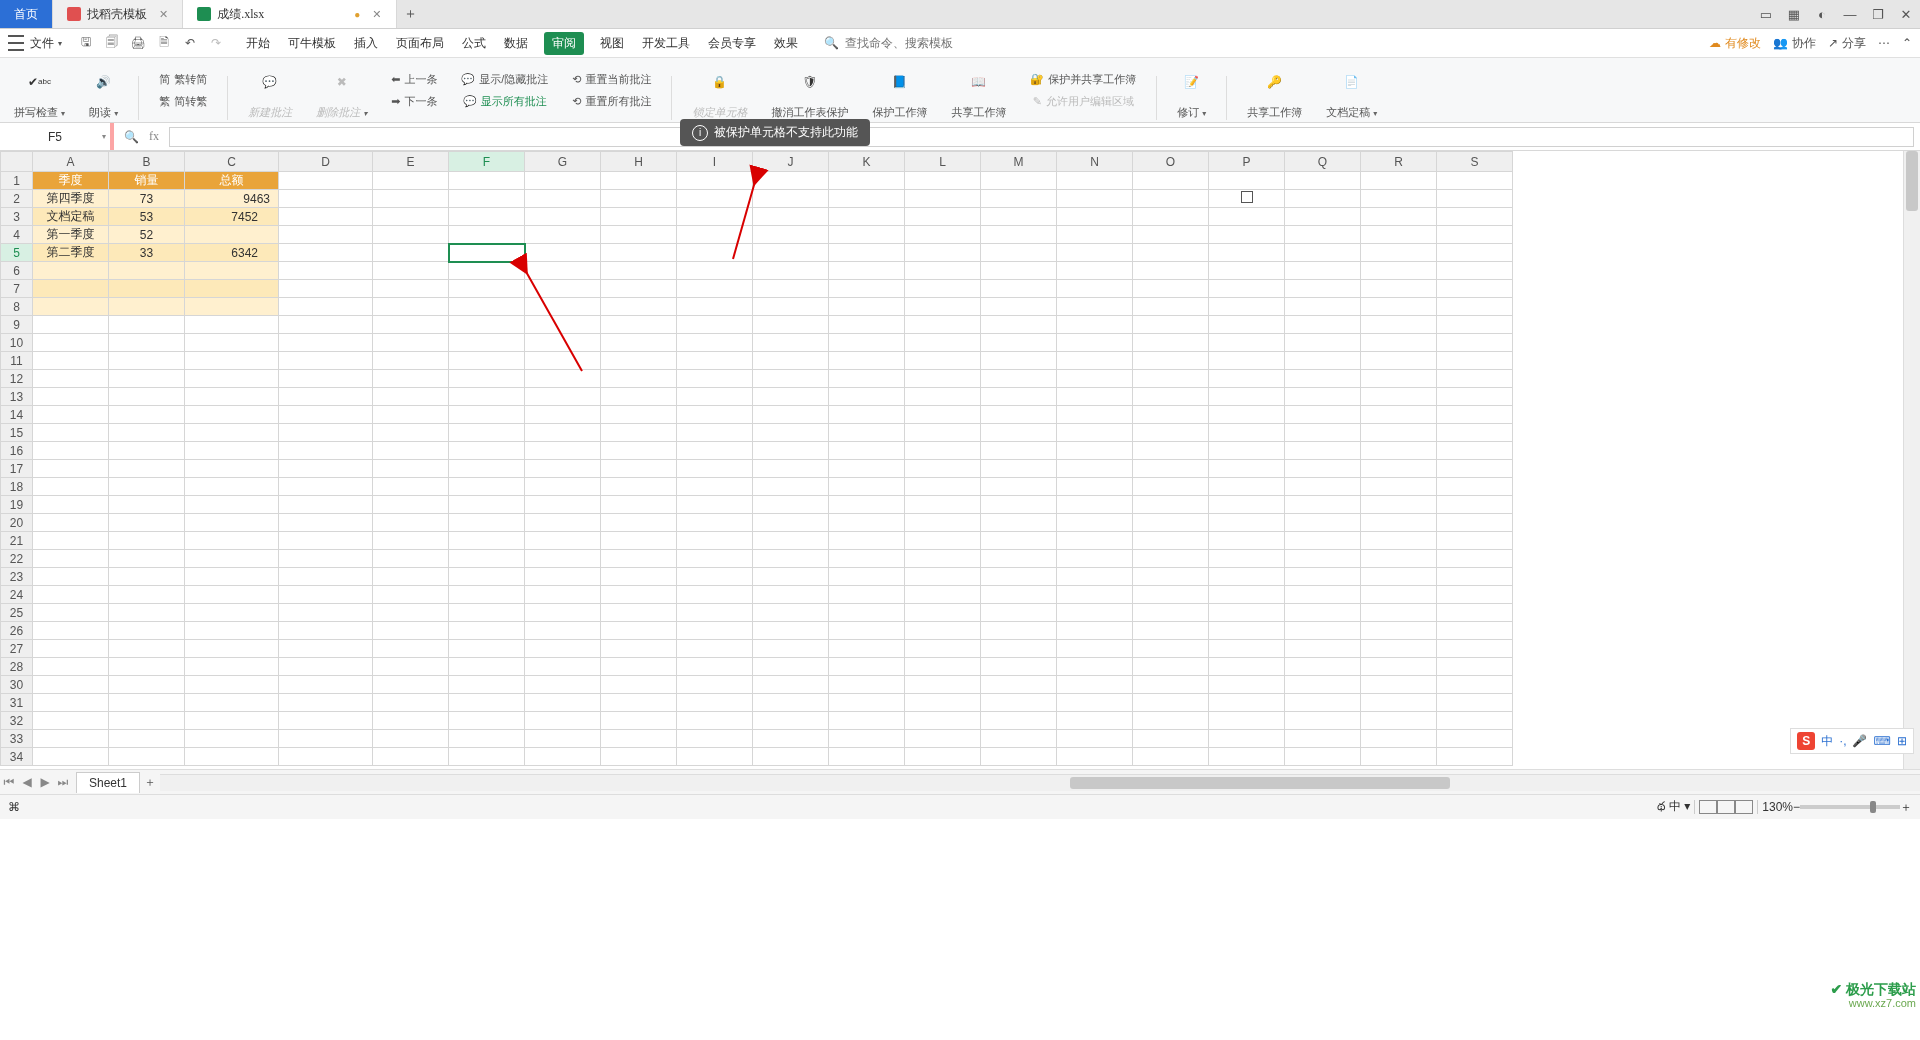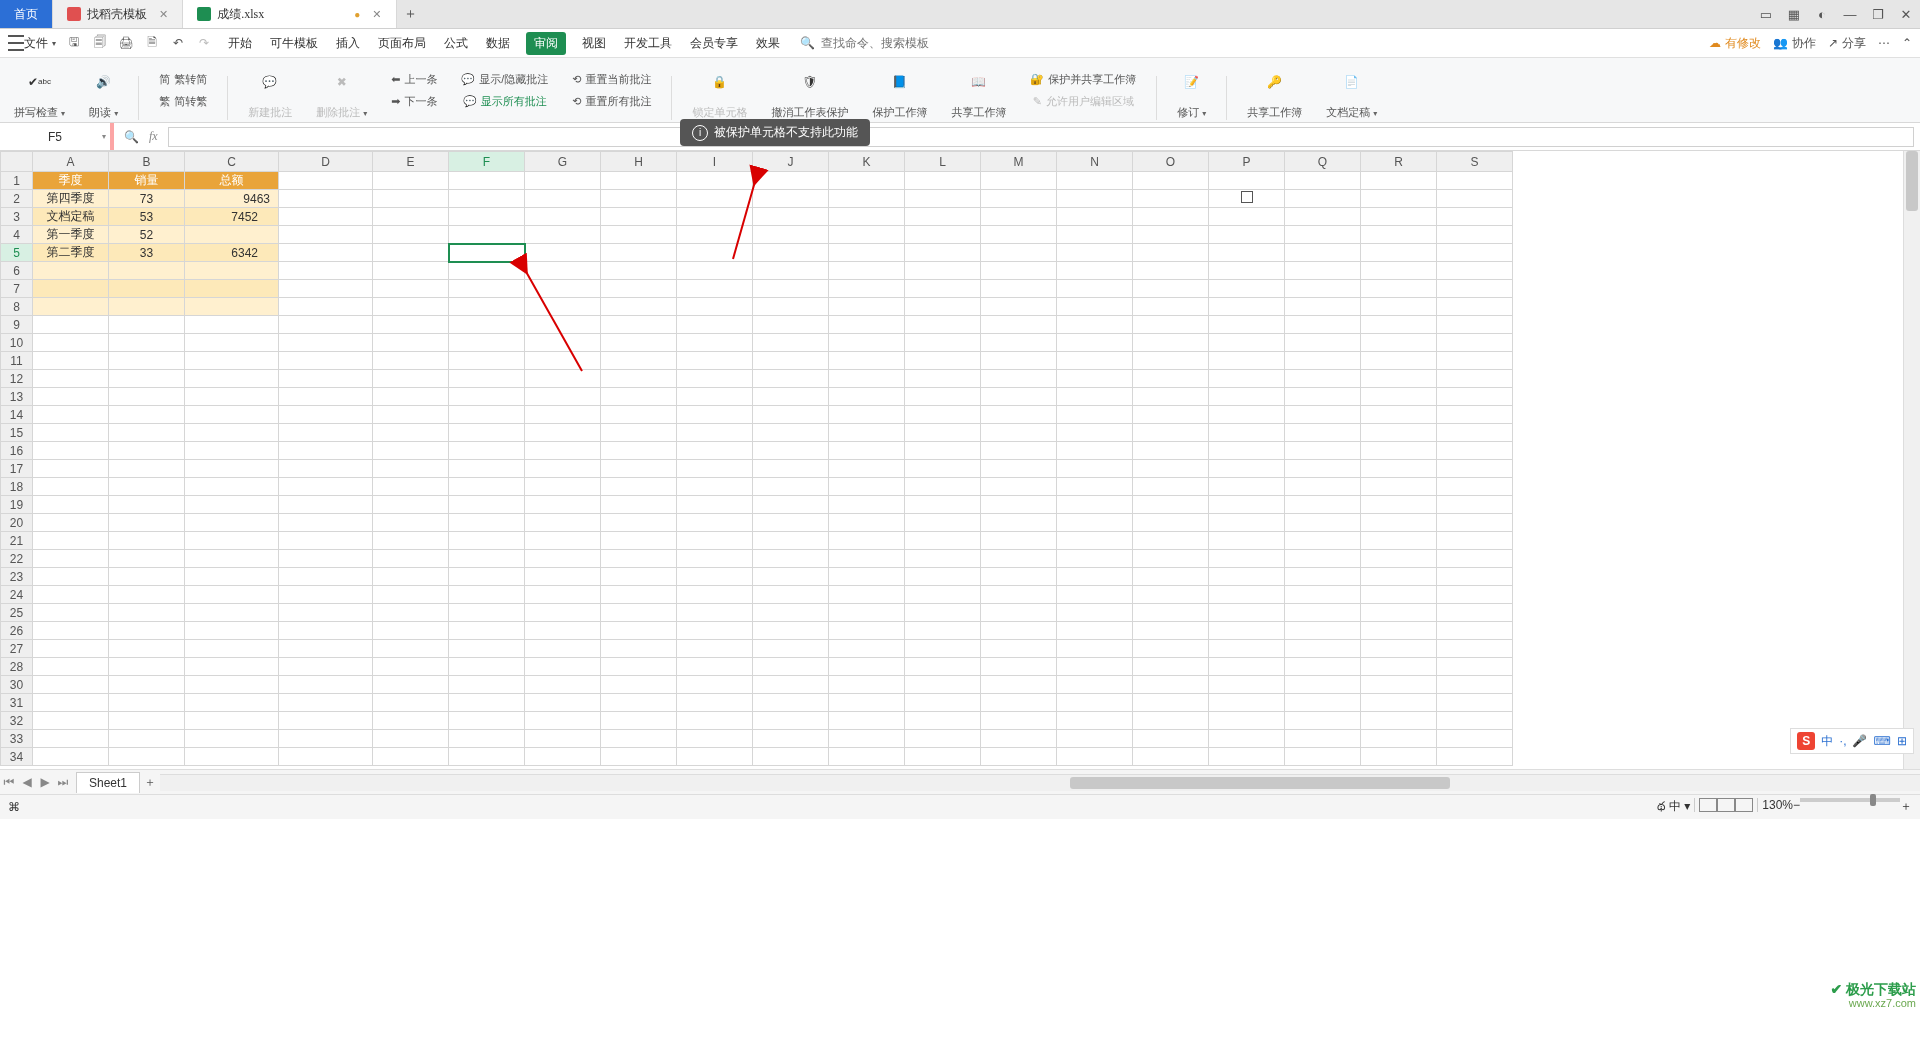--- a/index.html
+++ b/index.html
@@ -58,21 +58,21 @@
     display:flex; align-items:center; justify-content:center;
     color:#555; font-size:13px;
   }
 
   
   .menu-row {
     display:flex; align-items:center;
     height:28px; padding:0 8px;
     background:#fff; border-bottom:1px solid #e0e0e0;
   }
-  .menu-row .left { display:flex; align-items:center; }
+  .menu-row .left { display:flex; align-items:center; gap:6px; }
   .hamburger { width:16px; height:16px; display:flex; flex-direction:column; justify-content:space-between; padding:2px 0;}
   .hamburger span { height:2px; background:#555; }
   .file-btn { display:flex; align-items:center; gap:4px; margin-right:10px;}
   .file-caret { font-size:8px; color:#555;}
   .qat { display:flex; align-items:center; gap:10px; margin-right:14px;}
   .qat .q { width:16px; height:16px; color:#555; display:flex; align-items:center; justify-content:center;}
   .menu-tabs { display:flex; align-items:center; gap:14px; }
   .menu-tabs .mt { cursor:pointer; padding:4px 2px;}
   .menu-tabs .mt.active { background:#1e8e52; color:#fff; border-radius:3px; padding:3px 8px;}
   .search-box { margin-left:18px; display:flex; align-items:center; gap:4px; color:#999;}
@@ -92,33 +92,33 @@
     background:#f7f8f9; border-bottom:1px solid #d8d8d8;
   }
   .ribbon .grp { display:flex; flex-direction:column; align-items:center; justify-content:flex-end; padding:0 6px; height:100%; }
   .ribbon .grp .top { flex:1; display:flex; align-items:center; justify-content:center;}
   .ribbon .grp .lbl { font-size:11px; color:#555; margin-top:2px;}
   .ribbon .grp.small .row { display:flex; align-items:center; gap:4px; font-size:11px; color:#555; height:18px;}
   .ribbon .grp.small { justify-content:center; gap:4px;}
   .ribbon .vsep { width:1px; background:#ddd; height:44px; margin:0 2px;}
   .ribbon .grp .caret { font-size:8px; color:#666; }
   .grp.disabled { color:#bbb; }
-  .grp.disabled .lbl { color:#bbb;}
+  .grp.disabled .lbl { color:#bbb;font-style:italic;}
 
   
   .formula-row {
     display:flex; align-items:center; height:27px;
     border-bottom:1px solid #d8d8d8; background:#fff;
     position:relative;
   }
   .name-box { width:110px; border-right:4px solid #fca5a5; height:100%;
     display:flex; align-items:center; justify-content:center; font-size:12px; position:relative;}
   .name-box .nbcaret { position:absolute; right:4px; font-size:8px; color:#888;}
   .fx-zone { display:flex; align-items:center; gap:10px; padding:0 10px; color:#888;}
-  .fx-zone .fx { font-style:italic; font-family:"Times New Roman",serif;}
+  .fx-zone .fx { font-family:"Times New Roman",serif;}
   .formula-input { border:1px solid #d0d0d0; height:18px; flex:1; margin-right:6px;}
 
   
   .tooltip {
     position:absolute;
     left:680px; top:-4px;
     background:#555; color:#fff;
     border-radius:4px;
     padding:5px 12px;
     font-size:12px;
@@ -195,21 +195,21 @@
   .sheet-row .navbtn { width:18px; text-align:center; color:#888;}
   .sheet-row .sh { padding:3px 12px; background:#fff; border:1px solid #ccc; border-bottom:none; margin-left:4px;}
   .sheet-row .add { width:20px; text-align:center; color:#555;}
 
   
   .status-bar {
     height:24px; display:flex; align-items:center; padding:0 8px;
     border-top:1px solid #ddd; background:#f5f5f5;
     justify-content:space-between;
   }
-  .status-bar .right { display:flex; align-items:flex-start; }
+  .status-bar .right { display:flex; align-items:center; }
   .status-bar .sep { width:1px; height:14px; background:#ccc; margin:0 4px;}
   .view-btn { width:16px; height:12px; border:1px solid #888; display:inline-block;}
   .zoom-track { width:100px; height:4px; background:#ccc; position:relative; display:inline-block;}
   .zoom-track .zthumb { position:absolute; top:-4px; left:70px; width:6px; height:12px; background:#888; border-radius:2px;}
 
   
   .arrow {
     position:absolute; pointer-events:none; z-index:4;
   }
 

